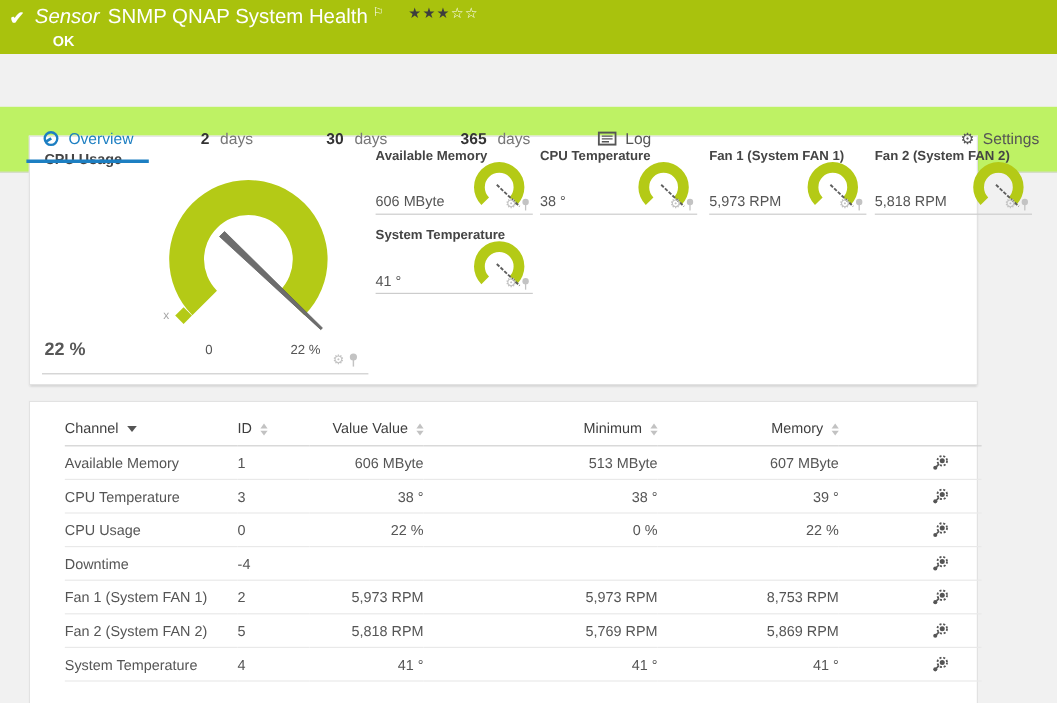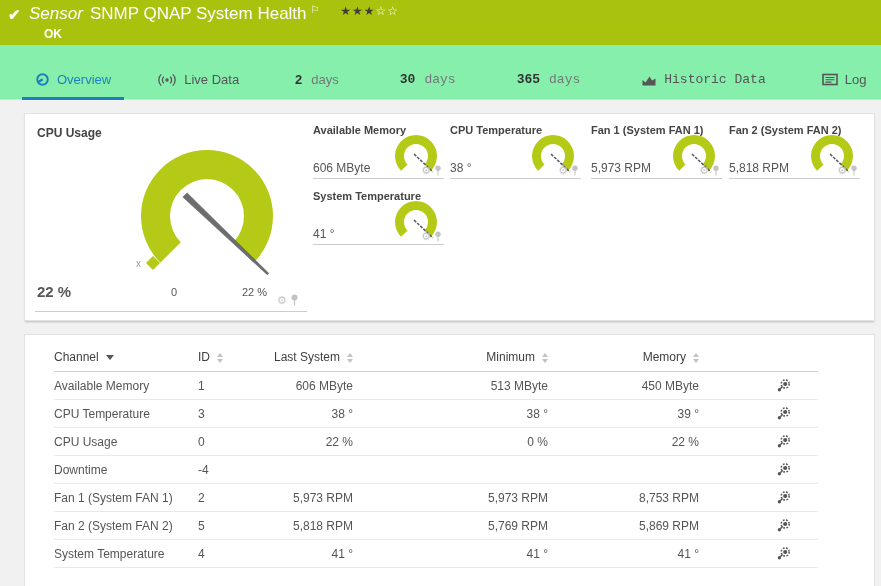--- a/index.html
+++ b/index.html
@@ -14,33 +14,33 @@
   .hdr-check{position:absolute;left:8px;top:6px;color:#fff;font-size:15px;font-weight:bold;}
   .hdr-title-row{position:absolute;left:29px;top:4px;color:#fff;font-size:17px;white-space:nowrap;}
   .hdr-kind{font-style:italic;margin-right:7px;}
   .hdr-flag{font-size:10px;vertical-align:top;margin-left:4px;color:#fff;}
   .stars{margin-left:16px;font-size:12px;letter-spacing:1px;vertical-align:top;cursor:pointer;}
   .stars .filled{color:#3d3d3d;}
   .stars .empty{color:#fff;}
   .hdr-status{position:absolute;left:44px;top:27px;color:#fff;font-weight:bold;font-size:12px;}
 
   
-  .tabbar{position:relative;height:55px;display:flex;align-items:flex-end;padding:0 2px 0 22px;box-sizing:border-box;background:#86efac;}
+  .tabbar{position:relative;height:55px;display:flex;align-items:center;padding:0 2px 0 22px;box-sizing:border-box;background:#bef264;margin-top:44px;}
   .tabbar::after{content:"";position:absolute;left:0;right:0;bottom:0;height:1px;background:#d9d9d9;}
   .tab{position:relative;z-index:1;display:flex;align-items:center;gap:7px;padding:10px 13px 13px;font-size:13px;color:#555;cursor:pointer;white-space:nowrap;}
   .tab.active{color:var(--accent-blue,#1d7fc2);box-shadow:inset 0 -3px 0 var(--accent-blue,#1d7fc2);}
   .tab .num{font-weight:bold;color:#333;margin-right:2px;}
   .tab .muted{color:#777;}
   .tab svg{display:block;}
-  .ml30{margin-left:30px;} .ml35{margin-left:35px;font-family:Liberation Mono, monospace;} .ml20{margin-left:20px;}
+  .ml30{margin-left:30px;} .ml35{margin-left:35px;} .ml20{margin-left:20px;}
   .tab-settings{margin-left:auto;}
   .gear-glyph{font-size:13px;line-height:13px;}
 
   
-  .panel{position:absolute;left:24px;width:851px;background:#fff;border:1px solid #e2e2e2;box-shadow:0 2px 2px -1px rgba(0,0,0,.22);box-sizing:border-box;}
+  .panel{position:absolute;left:24px;width:791px;background:#fff;border:1px solid #e2e2e2;box-shadow:0 2px 2px -1px rgba(0,0,0,.22);box-sizing:border-box;}
   .panel-gauges{top:113px;height:208px;}
   .panel-table{top:334px;height:262px;box-shadow:none;}
 
   
   .cpu-title{position:absolute;left:12px;top:12px;font-size:12px;font-weight:bold;color:#444;}
   .main-gauge-svg{position:absolute;left:112px;top:30px;overflow:visible;}
   .gauge-fill{fill:var(--gauge-green,#b4ca16);}
   .x-label{position:absolute;left:111px;top:144px;font-size:10px;color:#a5a5a5;}
   .min-label{position:absolute;left:146px;top:172px;font-size:11px;color:#555;}
   .max-label{position:absolute;left:217px;top:172px;font-size:11px;color:#555;}
@@ -85,47 +85,31 @@
 </header>
 
 <nav class="tabbar">
   <div class="tab active">
     <svg width="15" height="15" viewBox="0 0 16 16">
       <circle cx="8" cy="8" r="5.6" fill="none" stroke="currentColor" stroke-width="2.1"></circle>
       <path d="M8.2 7.8 L3.6 10.7" stroke="currentColor" stroke-width="2.5"></path>
     </svg>
     <span>Overview</span>
   </div>
-  <div class="tab ml20">
-    <svg width="20" height="14" viewBox="0 0 20 14" fill="none" stroke="currentColor" stroke-width="1.3">
-      <circle cx="10" cy="7" r="1.7" fill="currentColor" stroke="none"></circle>
-      <path d="M6.8 3.7 a4.6 4.6 0 0 0 0 6.6"></path>
-        <path d="M13.2 3.7 a4.6 4.6 0 0 1 0 6.6"></path>
-      <path d="M4.2 1.4 a7.8 7.8 0 0 0 0 11.2"></path>
-        <path d="M15.8 1.4 a7.8 7.8 0 0 1 0 11.2"></path>
-    </svg>
-    <span>Live Data</span>
-  </div>
   <div class="tab ml30">
     <span class="num">2</span>
     <span class="muted">days</span>
   </div>
   <div class="tab ml35">
     <span class="num">30</span>
     <span class="muted">days</span>
   </div>
   <div class="tab ml35">
     <span class="num">365</span>
     <span class="muted">days</span>
-  </div>
-  <div class="tab ml35">
-    <svg width="16" height="14" viewBox="0 0 16 14">
-      <path d="M1.5 12.5 L1.5 7 4.5 9.5 8.5 3.5 11 7.5 14.5 5.5 14.5 12.5 Z" fill="currentColor"></path>
-    </svg>
-    <span>Historic Data</span>
   </div>
   <div class="tab ml30">
     <svg width="16" height="13" viewBox="0 0 16 13" fill="none" stroke="currentColor">
       <rect x="1" y="1.5" width="14" height="10" stroke-width="1.6"></rect>
       <path d="M3.5 4.5 H12.5 M3.5 6.8 H12.5 M3.5 9.1 H9.5" stroke-width="1.1"></path>
     </svg>
     <span>Log</span>
   </div>
   <div class="tab tab-settings">
     <span class="gear-glyph">⚙</span>
@@ -249,42 +233,42 @@
         <col style="width:151px">
         <col style="width:119px">
     </colgroup>
     <thead>
       <tr>
         <th class="al"><span>Channel</span><span class="arr-down"></span></th>
         <th class="al"><span>ID</span><span class="arr-both">
               <i class="up"></i>
               <i class="dn"></i>
             </span></th>
-        <th class="ar"><span>Last System</span><span class="arr-both">
+        <th class="ar"><span>Value Value</span><span class="arr-both">
               <i class="up"></i>
               <i class="dn"></i>
             </span></th>
         <th class="ar"><span>Minimum</span><span class="arr-both">
               <i class="up"></i>
               <i class="dn"></i>
             </span></th>
         <th class="ar"><span>Memory</span><span class="arr-both">
               <i class="up"></i>
               <i class="dn"></i>
             </span></th>
         <th></th>
       </tr>
     </thead>
     <tbody id="rows">
   <tr class="row-0">
     <td class="al">Available Memory</td>
     <td class="al">1</td>
     <td class="ar">606 MByte</td>
     <td class="ar">513 MByte</td>
-    <td class="ar">450 MByte</td>
+    <td class="ar">607 MByte</td>
     <td class="c-edit">
       <svg class="edit-icon" width="14" height="14" viewBox="0 0 14 14">
         <circle cx="9.2" cy="5" r="4" fill="none" stroke="#555" stroke-width="1.5" stroke-dasharray="1.7,1.5"></circle>
         <circle cx="9.2" cy="5" r="2.1" fill="#555"></circle>
         <line x1="4.4" y1="9.8" x2="6.6" y2="7.6" stroke="#555" stroke-width="1.4"></line>
         <circle cx="3.4" cy="10.8" r="1.7" fill="#555"></circle>
       </svg>
     </td>
   </tr>
 

